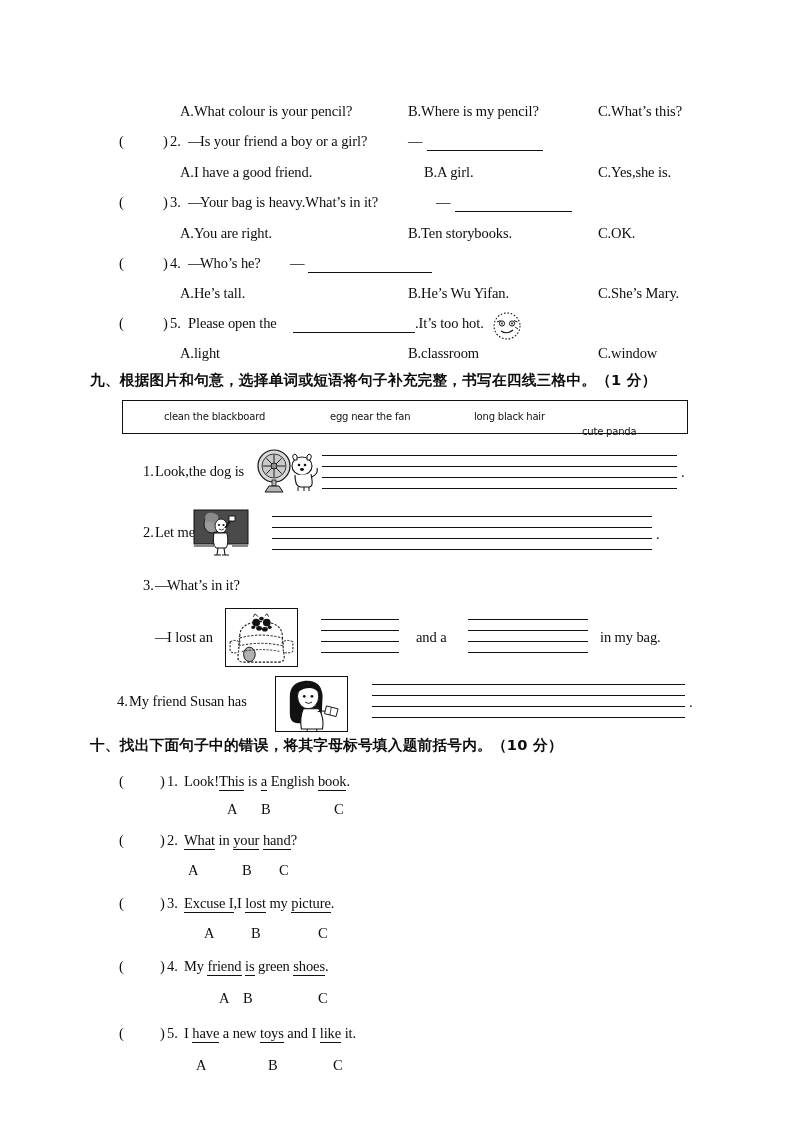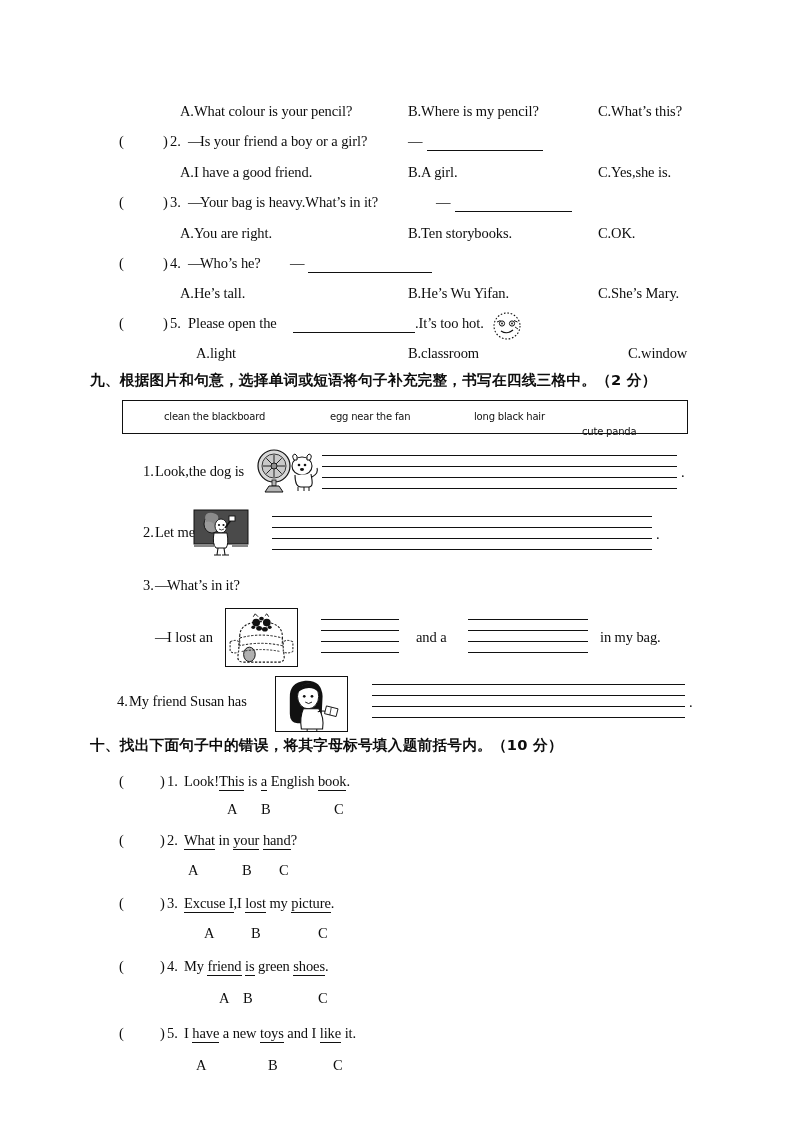--- a/index.html
+++ b/index.html
@@ -106,21 +106,21 @@
 
   <div class="t paren" style="left:119px; top:134px;">(</div>
   <div class="t paren" style="left:163px; top:134px;">)</div>
   <div class="t" style="left:170px; top:134px;">2.</div>
   <div class="t" style="left:188px; top:134px;">—</div>
   <div class="t" style="left:200px; top:134px;">Is your friend a boy or a girl?</div>
   <div class="t" style="left:408px; top:134px;">—</div>
   <div class="blank" style="left:427px; top:150px; width:116px;"></div>
 
   <div class="t" style="left:180px; top:165px;">A.I have a good friend.</div>
-  <div class="t" style="left:408px; top:165px;">B.A girl.</div>
+  <div class="t" style="left:424px; top:165px;">B.A girl.</div>
   <div class="t" style="left:598px; top:165px;">C.Yes,she is.</div>
 
   <div class="t paren" style="left:119px; top:195px;">(</div>
   <div class="t paren" style="left:163px; top:195px;">)</div>
   <div class="t" style="left:170px; top:195px;">3.</div>
   <div class="t" style="left:188px; top:195px;">—</div>
   <div class="t" style="left:200px; top:195px;">Your bag is heavy.What’s in it?</div>
   <div class="t" style="left:436px; top:195px;">—</div>
   <div class="blank" style="left:455px; top:211px; width:117px;"></div>
 
@@ -154,25 +154,25 @@
       <circle cx="11" cy="13.5" r="0.9" fill="#111"></circle>
       <circle cx="21" cy="13.5" r="2.6" fill="none" stroke="#111" stroke-width="1"></circle>
       <circle cx="21" cy="13.5" r="0.9" fill="#111"></circle>
       <path d="M6 12 L9.5 10.5" stroke="#111" stroke-width="1" fill="none"></path>
       <path d="M23 10.5 L26.5 12" stroke="#111" stroke-width="1" fill="none"></path>
       <path d="M10 21 Q16 25 22 20" stroke="#111" stroke-width="1.1" fill="none"></path>
       <path d="M24 17 L27 19" stroke="#111" stroke-width="0.9" fill="none"></path>
     </svg>
   </div>
 
-  <div class="t" style="left:180px; top:346px;margin-left:16px;">A.light</div>
+  <div class="t" style="left:180px; top:346px;">A.light</div>
   <div class="t" style="left:408px; top:346px;">B.classroom</div>
-  <div class="t" style="left:598px; top:346px;margin-left:30px;">C.window</div>
-
-  <div class="cn" style="left:90px; top:373px;">九、根据图片和句意，选择单词或短语将句子补充完整，书写在四线三格中。（2 分）</div>
+  <div class="t" style="left:598px; top:346px;">C.window</div>
+
+  <div class="cn" style="left:90px; top:373px;">九、根据图片和句意，选择单词或短语将句子补充完整，书写在四线三格中。（1 分）</div>
 
   <div class="wordbank" style="left:122px; top:400px; width:566px; height:34px;"></div>
   <div class="wb-item" style="left:164px; top:412px;">clean the blackboard</div>
   <div class="wb-item" style="left:330px; top:412px;">egg near the fan</div>
   <div class="wb-item" style="left:474px; top:412px;">long black hair</div>
   <div class="wb-item" style="left:582px; top:412px;margin-top:15px;">cute panda</div>
 
   <div class="t" style="left:143px; top:464px;">1.</div>
   <div class="t" style="left:155px; top:464px;">Look,the dog is</div>
 

